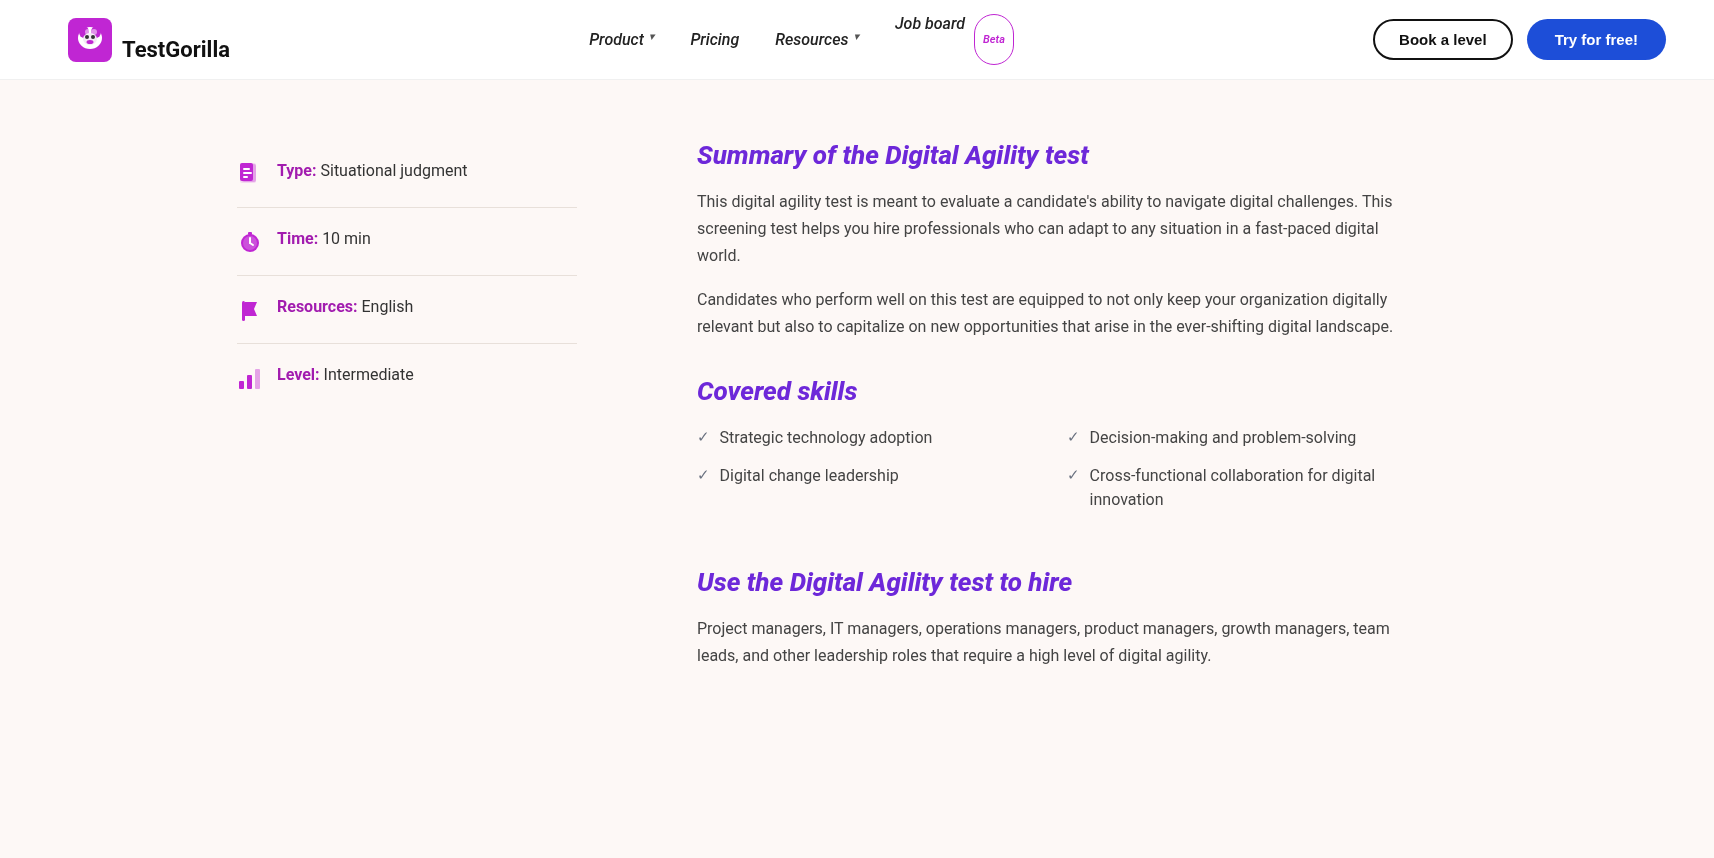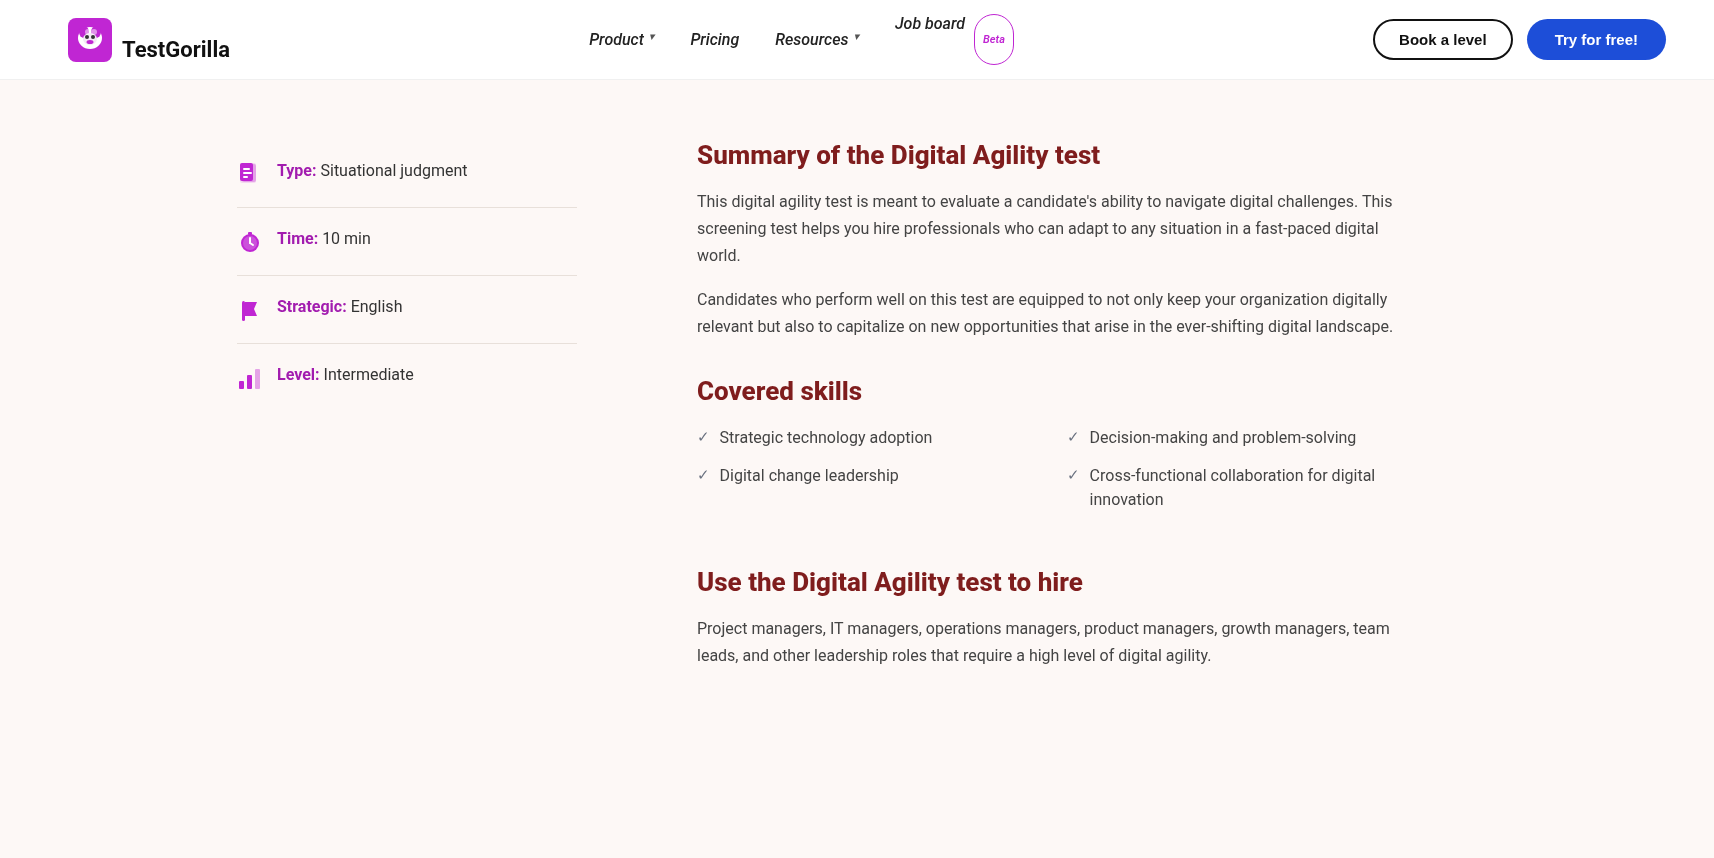--- a/index.html
+++ b/index.html
@@ -53,21 +53,21 @@
       display: flex; align-items: flex-start; gap: 14px;
       padding: 20px 0; border-bottom: 1px solid #e8e0da;
     }
     .sidebar-item:last-child { border-bottom: none; }
     .sidebar-icon { width: 26px; height: 26px; flex-shrink: 0; margin-top: 1px; }
     .sidebar-label { font-size: 16px; color: #333; line-height: 1.4; }
     .sidebar-label strong { font-weight: 700; color: #a21caf; text-align: center; }
 
     
     .main-content { flex: 1; max-width: 700px; }
-    .section-title { font-size: 26px; font-weight: 800; color: #7f1d1d; margin-bottom: 18px; }
+    .section-title { font-size: 26px; font-weight: 800; color: #6d28d9; margin-bottom: 18px; font-style: italic; }
     .section-desc { font-size: 16px; color: #444; line-height: 1.7; margin-bottom: 16px; }
     .covered-skills { margin-top: 36px; }
     .skills-grid {
       display: grid; grid-template-columns: 1fr 1fr; gap: 14px 40px;
       margin-top: 20px;
     }
     .skill-item { display: flex; align-items: flex-start; gap: 10px; }
     .check-icon { color: #6b7280; font-size: 15px; margin-top: 2px; flex-shrink: 0; }
     .skill-text { font-size: 16px; color: #444; line-height: 1.5; }
     .use-section { margin-top: 55px; }
@@ -148,21 +148,21 @@
           <strong>Time:</strong><span> 10 min</span>
         </span>
       </div>
 
       <div class="sidebar-item">
         <svg class="sidebar-icon" viewBox="0 0 26 26" fill="none">
           <rect x="5" y="4" width="3" height="20" rx="1.5" fill="#c026d3"></rect>
           <path d="M8 5 L20 5 L17 12 L20 19 L8 19 Z" fill="#c026d3"></path>
         </svg>
         <span class="sidebar-label">
-          <strong>Strategic:</strong><span> English</span>
+          <strong>Resources:</strong><span> English</span>
         </span>
       </div>
 
       <div class="sidebar-item">
         <svg class="sidebar-icon" viewBox="0 0 26 26" fill="none">
           <rect x="2" y="16" width="5" height="8" rx="1" fill="#c026d3"></rect>
           <rect x="10" y="10" width="5" height="14" rx="1" fill="#c026d3"></rect>
           <rect x="18" y="4" width="5" height="20" rx="1" fill="#c026d3" opacity="0.4"></rect>
         </svg>
         <span class="sidebar-label">

